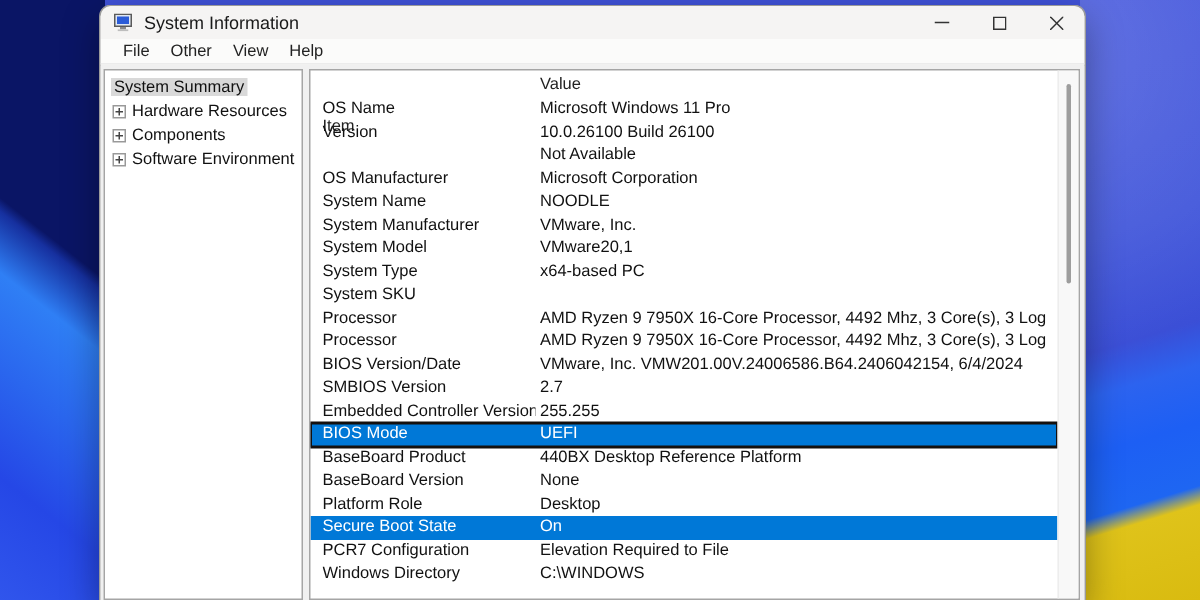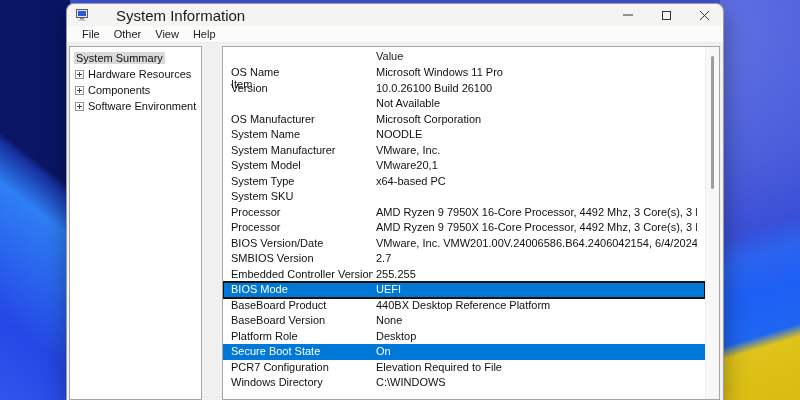--- a/index.html
+++ b/index.html
@@ -33,34 +33,34 @@
     background:#f0f0f0; border:1px solid #9a9a9a; border-bottom:none;
     border-radius:8px 8px 0 0;
     box-shadow:0 10px 24px rgba(0,0,0,0.35);
     overflow:hidden;
   }
   .titlebar {
     height:22px; background:#f5f4f3; display:flex; align-items:center;
     padding-left:9px; border-radius:8px 8px 0 0;
   }
   .app-icon { width:13px; height:12px; margin-right:7px; flex:0 0 auto; }
-  .title-text { font-size:15px; color:#1a1a1a;margin-left:20px; }
+  .title-text { font-size:12px; color:#1a1a1a; }
   .controls { margin-left:auto; display:flex; height:100%; }
   .ctrl { width:38px; height:100%; display:flex; align-items:center; justify-content:center; color:#333; }
   .ctrl svg { display:block; }
 
   .menubar {
     height:17px; background:#fbfbfa; display:flex; align-items:center;
     padding-left:8px; gap:0; border-bottom:1px solid #ececec;
   }
   .menu-item { font-size:11px; color:#222; padding:0 7px; }
 
   .content {
     position:absolute; top:40px; bottom:0; left:0; right:0;
-    background:#f0f0f0; padding:2px 3px 0 2px; display:flex; gap:20px;
+    background:#f0f0f0; padding:2px 3px 0 2px; display:flex; gap:4px;
   }
 
   
   .tree-pane {
     width:133px; flex:0 0 auto; background:#fff;
     border:1px solid #a5a5a5; padding-top:3px; overflow:hidden;
   }
   .tree-item { font-size:11px; color:#111; display:flex; align-items:center; height:16px; white-space:nowrap; }
   .tree-item.root { padding-left:4px; }
   .tree-item.root .lbl { background:#d9d9d9; padding:0 2px; }

